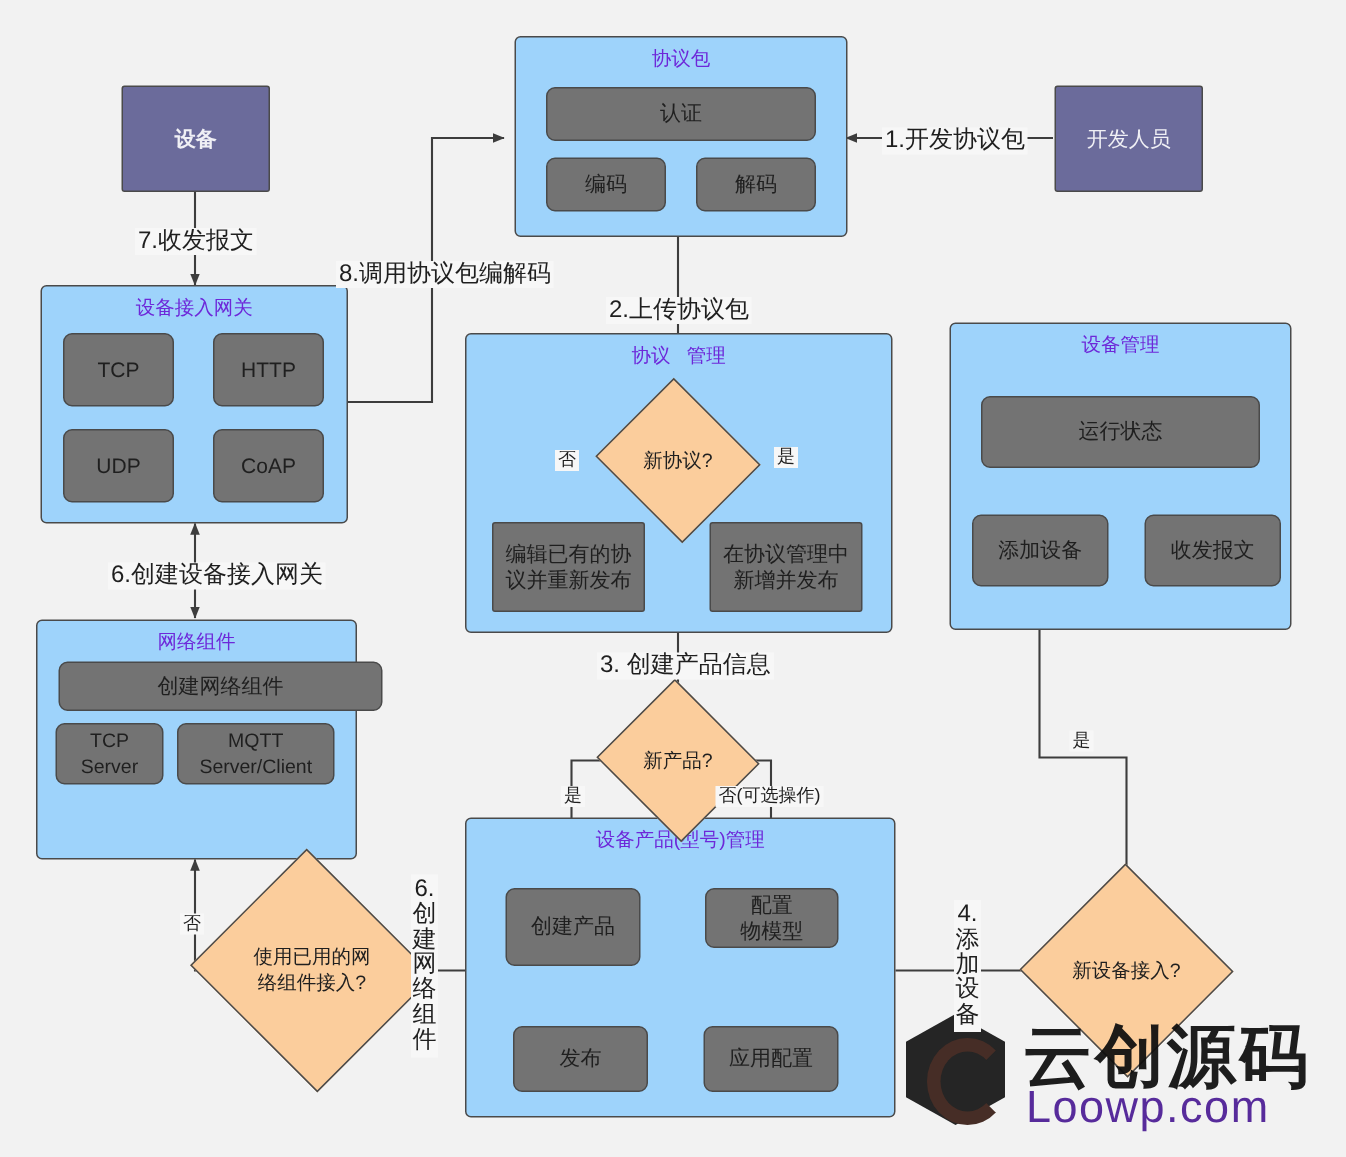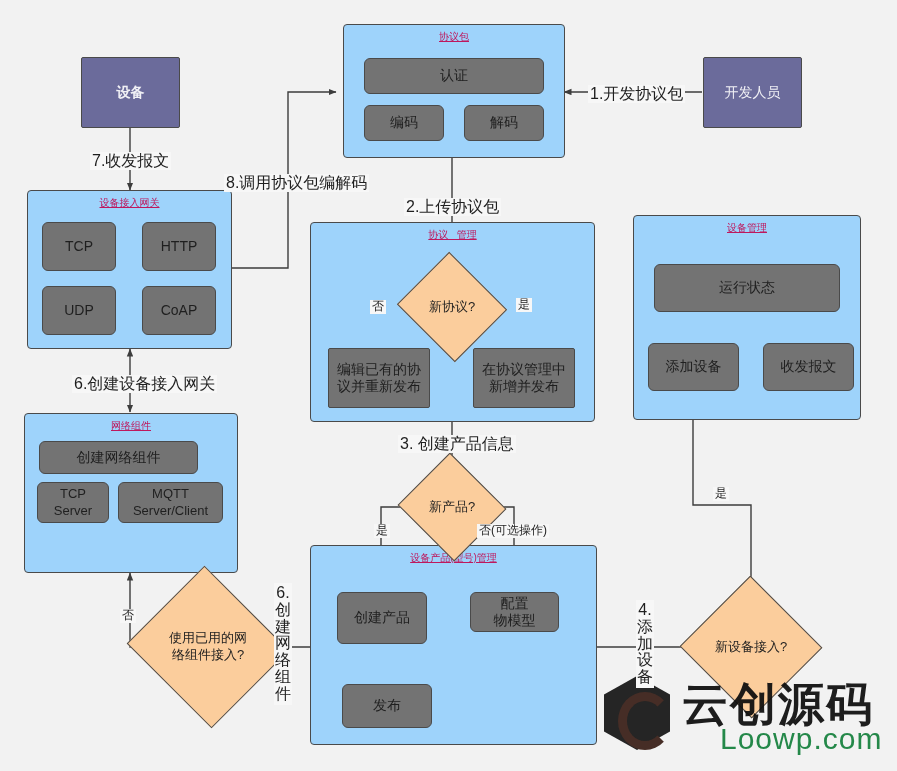--- a/index.html
+++ b/index.html
@@ -11,21 +11,21 @@
     position:relative;
   }
   #canvas{position:absolute;left:0;top:0;width:897px;height:771px;}
   svg#edges{position:absolute;left:0;top:0;width:897px;height:771px;pointer-events:none;}
 
   
   .node{position:absolute;box-sizing:border-box;display:flex;align-items:center;justify-content:center;
         text-align:center;color:#1f1f1f;line-height:1.25;}
   .container{background:#9ed3fb;border:1px solid #4a4a4a;border-radius:4px;
              align-items:flex-start;justify-content:center;}
-  .container > .ctitle{margin-top:6px;font-size:10px;color:#be185d;white-space:pre;text-decoration:underline;}
+  .container > .ctitle{margin-top:6px;font-size:13px;color:#6d28d9;white-space:pre;}
   .gbox{background:#737373;border:1px solid #4a4a4a;border-radius:6px;font-size:14px;}
   .gbox.sq{border-radius:2px;}
   .purple{background:#6b6b9b;border:1px solid #4a4a4a;border-radius:2px;color:#f0f0f5;font-size:14px;}
 
   
   .diamond{position:absolute;}
   .diamond .dshape{position:absolute;left:0;top:0;width:100%;height:100%;
         background:#fbcd9c;border:1px solid #4a4a4a;
         transform:rotate(45deg);box-sizing:border-box;}
   .diamond .dlabel{position:absolute;left:0;top:0;width:100%;height:100%;
@@ -35,22 +35,22 @@
   
   .elabel{position:absolute;background:#f7f7f7;color:#1f1f1f;font-size:16px;
           padding:0 2px;white-space:nowrap;z-index:6;line-height:1.15;}
   .elabel.small{font-size:12px;}
   .elabel.vert{white-space:normal;width:16px;text-align:center;padding:2px 1px;line-height:1.05;}
 
   
   #watermark{position:absolute;left:604px;top:672px;width:290px;height:96px;z-index:1;opacity:.93;}
   #watermark .wmtext{position:absolute;left:78px;top:2px;font-size:46px;font-weight:bold;
         color:#0d0d0d;letter-spacing:2px;font-family:"Liberation Sans",sans-serif;}
-  #watermark .wmsub{position:absolute;left:80px;top:50px;font-size:30px;color:#15803d;
-        letter-spacing:1px;font-family:"Liberation Sans",sans-serif;margin-left:36px;}
+  #watermark .wmsub{position:absolute;left:80px;top:50px;font-size:30px;color:#4c1d95;
+        letter-spacing:1px;font-family:"Liberation Sans",sans-serif;}
   #watermark .wmhex{position:absolute;left:0px;top:4px;width:66px;height:74px;background:#161616;
         clip-path:polygon(50% 0%,100% 25%,100% 75%,50% 100%,0% 75%,0% 25%);}
   #watermark .wmc{position:absolute;left:14px;top:20px;width:36px;height:40px;
         border:9px solid #3a1f17;border-radius:50%;border-right-color:transparent;}
 </style>
 </head>
 <body>
 
 <div id="canvas">
 
@@ -133,33 +133,34 @@
   <div class="node container" style="left:633px;top:215px;width:228px;height:205px;">
     <div class="ctitle">设备管理</div>
   </div>
   <div class="node gbox" style="left:654px;top:264px;width:186px;height:48px;">运行状态</div>
   <div class="node gbox" style="left:648px;top:343px;width:91px;height:48px;">添加设备</div>
   <div class="node gbox" style="left:763px;top:343px;width:91px;height:48px;">收发报文</div>
 
   <div class="node container" style="left:24px;top:413px;width:214px;height:160px;">
     <div class="ctitle">网络组件</div>
   </div>
-  <div class="node gbox" style="left:39px;top:441px;width:159px;height:33px;">创建网络组件</div>
+  <div class="node gbox" style="left:39px;top:441px;width:216px;height:33px;">创建网络组件</div>
   <div class="node gbox" style="left:37px;top:482px;width:72px;height:41px;white-space:pre-line;font-size:13px;">TCP
 Server</div>
   <div class="node gbox" style="left:118px;top:482px;width:105px;height:41px;white-space:pre-line;font-size:13px;">MQTT
 Server/Client</div>
 
   <div class="node container" style="left:310px;top:545px;width:287px;height:200px;">
     <div class="ctitle">设备产品(型号)管理</div>
   </div>
   <div class="node gbox" style="left:337px;top:592px;width:90px;height:52px;">创建产品</div>
   <div class="node gbox" style="left:470px;top:592px;width:89px;height:40px;white-space:pre-line;">配置
 物模型</div>
   <div class="node gbox" style="left:342px;top:684px;width:90px;height:44px;">发布</div>
+  <div class="node gbox" style="left:469px;top:684px;width:90px;height:44px;">应用配置</div>
 
   <div class="diamond" style="left:412px;top:470px;width:80px;height:74px;">
     <div class="dshape"></div>
     <div class="dlabel">新产品?</div>
   </div>
 
   <div class="diamond" style="left:148px;top:592px;width:120px;height:110px;">
     <div class="dshape"></div>
     <div class="dlabel" style="white-space:pre-line;">使用已用的网
 络组件接入?</div>

